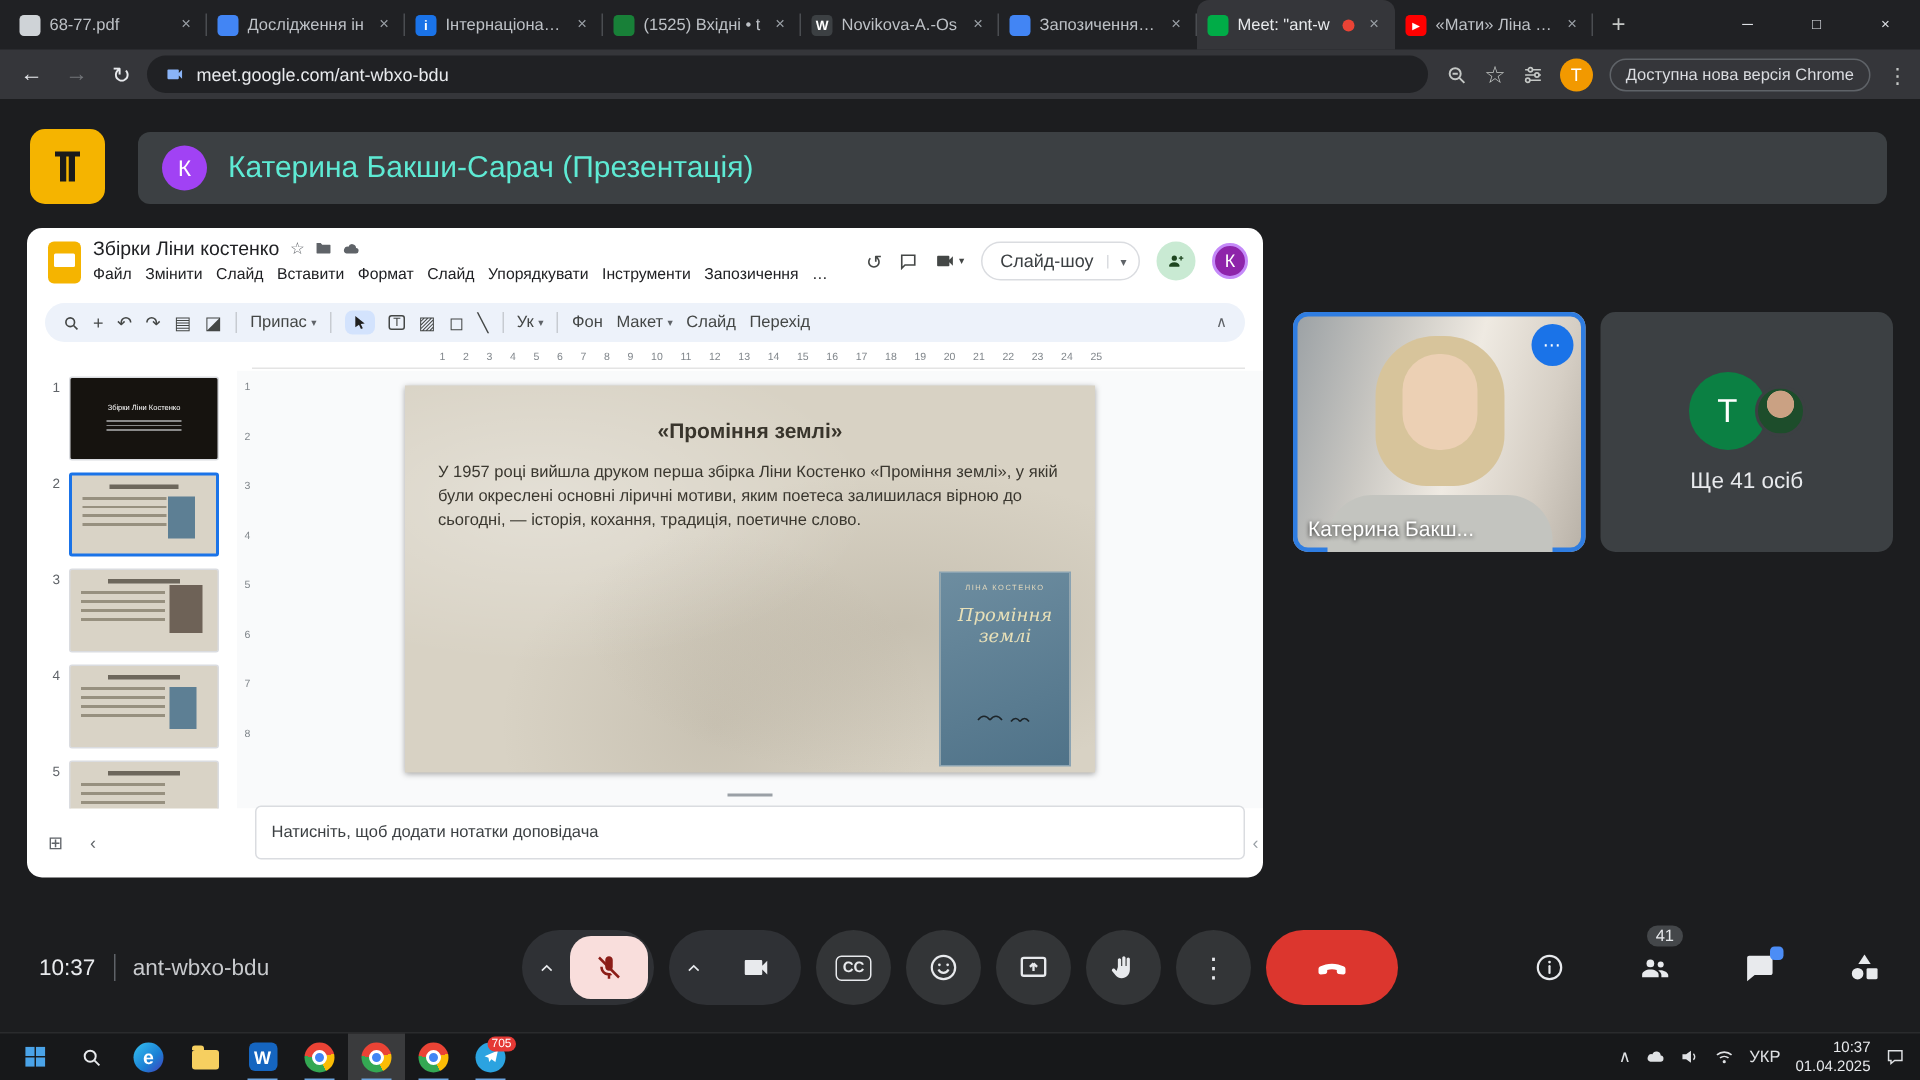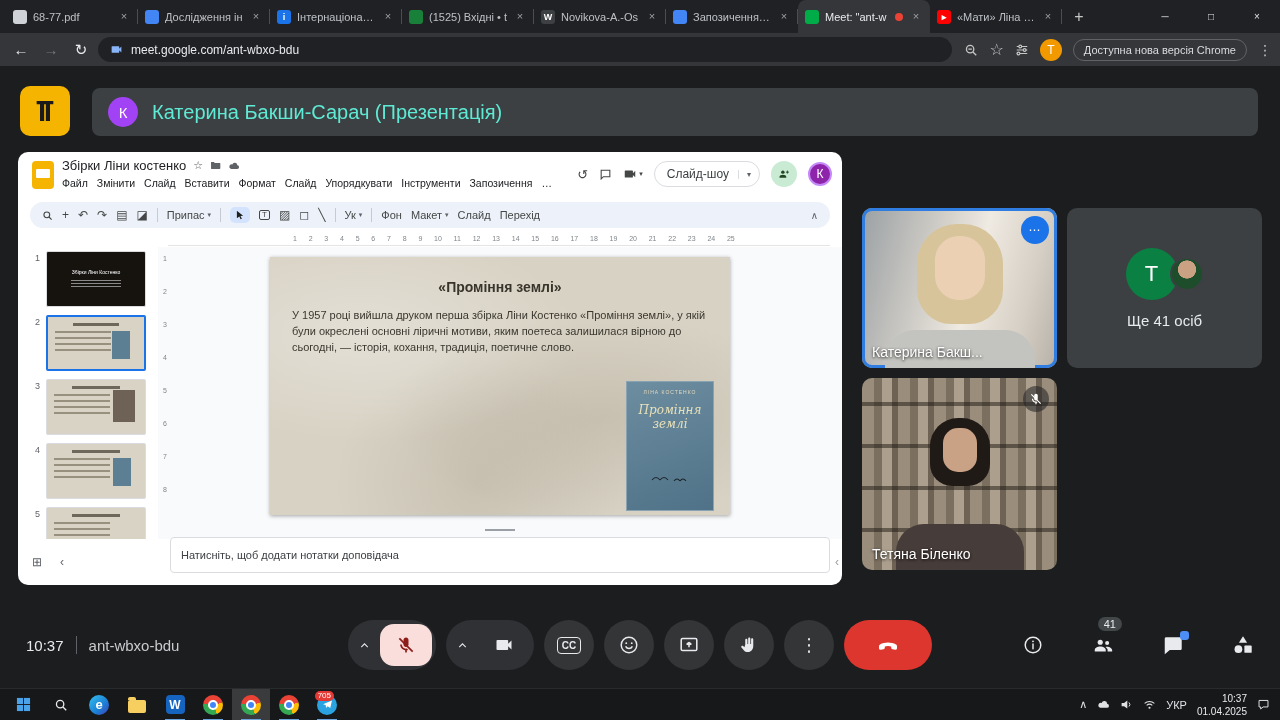--- a/index.html
+++ b/index.html
@@ -144,21 +144,21 @@
 .tb-btn{width:38px;height:32px;display:flex;align-items:center;justify-content:center;position:relative;color:#e8eaed;flex:none;}
 .tb-btn.open::after{content:"";position:absolute;bottom:0;left:9px;right:9px;height:2px;background:#6ca4de;}
 .tb-btn.focused{background:#3a3b3d;}
 .chrome-ic{width:20px;height:20px;border-radius:50%;background:conic-gradient(from -45deg,#ea4335 0 120deg,#fbbc05 120deg 200deg,#34a853 200deg 320deg,#ea4335 320deg 360deg);position:relative;}
 .chrome-ic::after{content:"";position:absolute;inset:5px;background:#4285f4;border:2px solid #fff;border-radius:50%;}
 .edge-ic{width:20px;height:20px;border-radius:50%;background:linear-gradient(135deg,#35c1f1,#1b7fd4 60%,#443ebc);color:#fff;font-size:13px;font-weight:bold;display:flex;align-items:center;justify-content:center;}
 .word-ic{width:19px;height:19px;border-radius:4px;background:#1565c0;color:#fff;font-size:12px;font-weight:bold;display:flex;align-items:center;justify-content:center;}
 .folder-ic{width:18px;height:13px;background:#f6cf60;border-radius:2px;position:relative;margin-top:3px;}
 .folder-ic::before{content:"";position:absolute;top:-3px;left:0;width:8px;height:3px;background:#f6cf60;border-radius:2px 2px 0 0;}
 .tg-ic{width:20px;height:20px;border-radius:50%;background:#2ba3e0;display:flex;align-items:center;justify-content:center;}
-.tg-badge{position:absolute;top:2px;right:12px;background:#e53935;color:#fff;font-size:8px;border-radius:7px;padding:0 3px;line-height:10px;}
+.tg-badge{position:absolute;top:2px;right:2px;background:#e53935;color:#fff;font-size:8px;border-radius:7px;padding:0 3px;line-height:10px;}
 .tray{margin-left:auto;display:flex;align-items:center;gap:10px;color:#dfe1e4;font-size:11px;padding-right:6px;}
 .tray .tic{display:flex;align-items:center;}
 .clock{display:flex;flex-direction:column;align-items:flex-end;font-size:10px;line-height:1.3;color:#e8eaed;}
 </style>
 </head>
 <body>
 
 <div id="screen">
 
   <div class="tabstrip">
@@ -508,35 +508,20 @@
       </div>
       <div class="tile t3">
         <div class="t3-inner">
           <div class="t3-avs">
             <span class="t3-big">T</span>
             <span class="t3-small"></span>
           </div>
           <span class="t3-label">Ще 41 осіб</span>
         </div>
       </div>
-      <div class="tile t4">
-        <div class="person">
-            <div class="p-hair"></div>
-            <div class="p-face"></div>
-            <div class="p-body"></div>
-          </div>
-        <span class="micoff-badge">
-          <svg viewBox="0 0 24 24" width="14" height="14">
-              <path fill="currentColor" d="M12 14.5c1.66 0 3-1.34 3-3V6c0-1.66-1.34-3-3-3S9 4.34 9 6v5.5c0 1.66 1.34 3 3 3z"></path>
-              <path fill="currentColor" d="M5 11.5c0 3.53 2.61 6.43 6 6.92V21h2v-2.58c.57-.08 1.12-.24 1.63-.46l-1.62-1.62c-.33.07-.67.11-1.01.11-2.76 0-5-2.24-5-5H5z"></path>
-              <path stroke="currentColor" stroke-width="2" d="M4 4l16 16"></path>
-            </svg>
-        </span>
-        <span class="nm">Тетяна Біленко</span>
-      </div>
     </div>
 
     <div class="controls">
       <div class="mcb-left">
         <span>10:37</span>
         <span class="mcb-sep"></span>
         <span class="mcb-code">ant-wbxo-bdu</span>
       </div>
       <div class="mcb-center">
         <div class="grp">

